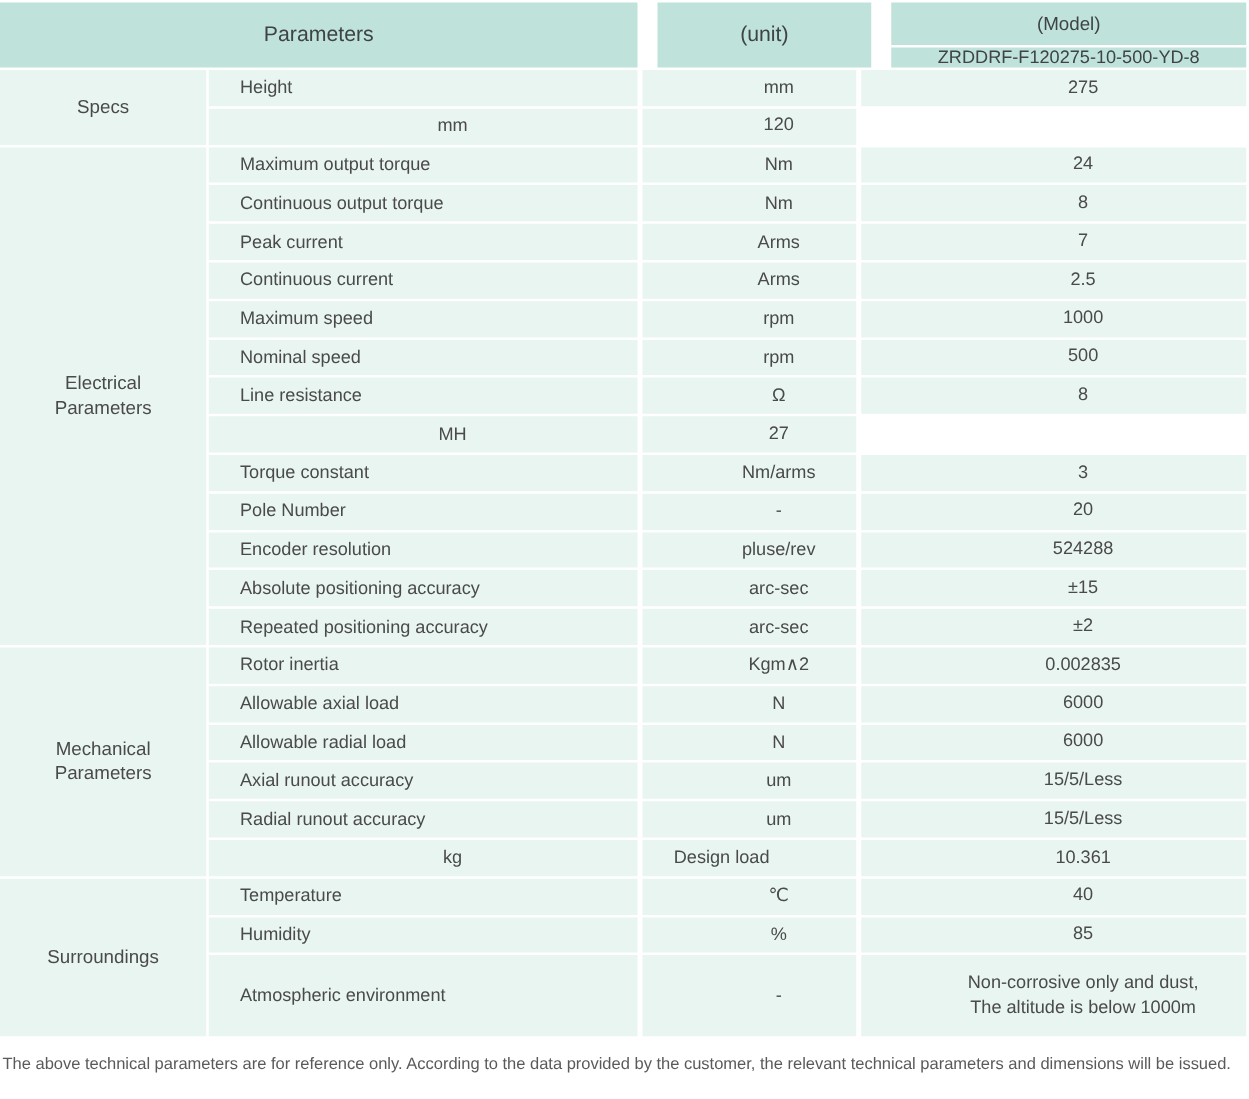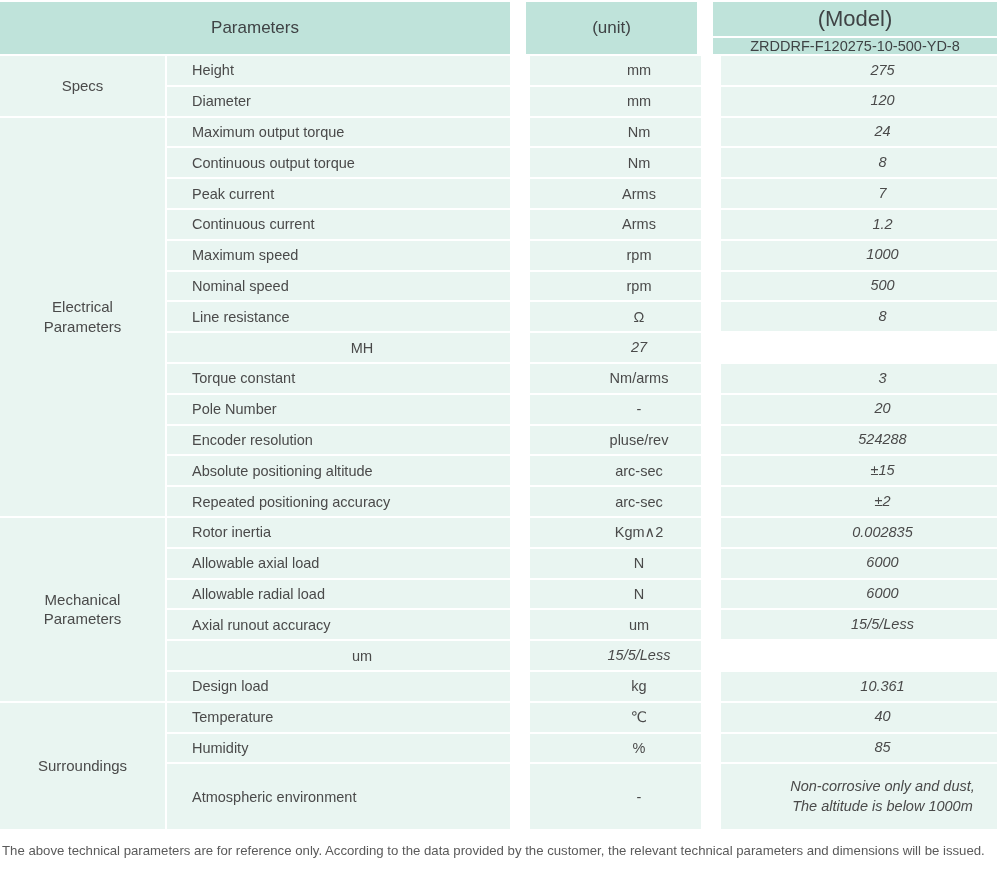--- a/index.html
+++ b/index.html
@@ -29,21 +29,21 @@
     margin-bottom: 2px;
   }
   .th {
     background: var(--header-bg);
     display: flex; align-items: center; justify-content: center;
     font-size: 17px; color: #3f4345;
   }
   .th-model { flex-direction: column; padding: 0; align-items: stretch; }
   .th-model-top {
     height: 34px; display: flex; align-items: center; justify-content: center;
-    font-size: 22px;
+    font-size: 15px;
   }
   .th-model-divider { height: 2px; background: var(--divider); }
   .th-model-bottom {
     flex: 1; display: flex; align-items: center; justify-content: center;
     font-size: 14.5px;
   }
 
   
   .section {
     display: grid;
@@ -55,33 +55,33 @@
     background: var(--cell-bg);
     display: flex; align-items: center; justify-content: center;
     text-align: center;
     font-size: 15px; line-height: 1.3;
     padding: 13px 32px;
   }
   .rows { display: flex; flex-direction: column; gap: 2px; }
   .row {
     display: grid;
     grid-template-columns: 343px 171px 1fr;
-    gap: 20px;
+    gap: 4px;
     height: var(--rh);
     border-radius: 10px;
   }
   .row-tall { height: 65px; }
   .cell {
     background: var(--cell-bg);
     display: flex; align-items: center;
     font-size: 14.5px;
   }
   .param { padding-left: 25px; }
   .unit, .value { justify-content: center; text-align: center; padding-left: 47px; }
-  .value { white-space: pre-line; line-height: 1.35; font-style: italic; }
+  .value { white-space: pre-line; line-height: 1.35; }
 
   
   .footer {
     height: 39px;
     display: flex; align-items: center;
     padding: 0 2px;
     font-size: 13.2px;
     color: var(--note-text);
     white-space: nowrap;
   }
@@ -103,21 +103,20 @@
 
   <div class="section">
     <div class="cat">Specs</div>
     <div class="rows">
       <div class="row">
         <div class="cell param">Height</div>
         <div class="cell unit">mm</div>
         <div class="cell value">275</div>
       </div>
       <div class="row">
-        <div class="cell param">Diameter</div>
         <div class="cell unit">mm</div>
         <div class="cell value">120</div>
       </div>
     </div>
   </div>
 
   <div class="section">
     <div class="cat">Electrical Parameters</div>
     <div class="rows">
       <div class="row">
@@ -131,21 +130,21 @@
         <div class="cell value">8</div>
       </div>
       <div class="row">
         <div class="cell param">Peak current</div>
         <div class="cell unit">Arms</div>
         <div class="cell value">7</div>
       </div>
       <div class="row">
         <div class="cell param">Continuous current</div>
         <div class="cell unit">Arms</div>
-        <div class="cell value">1.2</div>
+        <div class="cell value">2.5</div>
       </div>
       <div class="row">
         <div class="cell param">Maximum speed</div>
         <div class="cell unit">rpm</div>
         <div class="cell value">1000</div>
       </div>
       <div class="row">
         <div class="cell param">Nominal speed</div>
         <div class="cell unit">rpm</div>
         <div class="cell value">500</div>
@@ -168,21 +167,21 @@
         <div class="cell param">Pole Number</div>
         <div class="cell unit">-</div>
         <div class="cell value">20</div>
       </div>
       <div class="row">
         <div class="cell param">Encoder resolution</div>
         <div class="cell unit">pluse/rev</div>
         <div class="cell value">524288</div>
       </div>
       <div class="row">
-        <div class="cell param">Absolute positioning altitude</div>
+        <div class="cell param">Absolute positioning accuracy</div>
         <div class="cell unit">arc-sec</div>
         <div class="cell value">±15</div>
       </div>
       <div class="row">
         <div class="cell param">Repeated positioning accuracy</div>
         <div class="cell unit">arc-sec</div>
         <div class="cell value">±2</div>
       </div>
     </div>
   </div>
@@ -204,26 +203,27 @@
         <div class="cell param">Allowable radial load</div>
         <div class="cell unit">N</div>
         <div class="cell value">6000</div>
       </div>
       <div class="row">
         <div class="cell param">Axial runout accuracy</div>
         <div class="cell unit">um</div>
         <div class="cell value">15/5/Less</div>
       </div>
       <div class="row">
+        <div class="cell param">Radial runout accuracy</div>
         <div class="cell unit">um</div>
         <div class="cell value">15/5/Less</div>
       </div>
       <div class="row">
+        <div class="cell unit">kg</div>
         <div class="cell param">Design load</div>
-        <div class="cell unit">kg</div>
         <div class="cell value">10.361</div>
       </div>
     </div>
   </div>
 
   <div class="section">
     <div class="cat">Surroundings</div>
     <div class="rows">
       <div class="row">
         <div class="cell param">Temperature</div>

